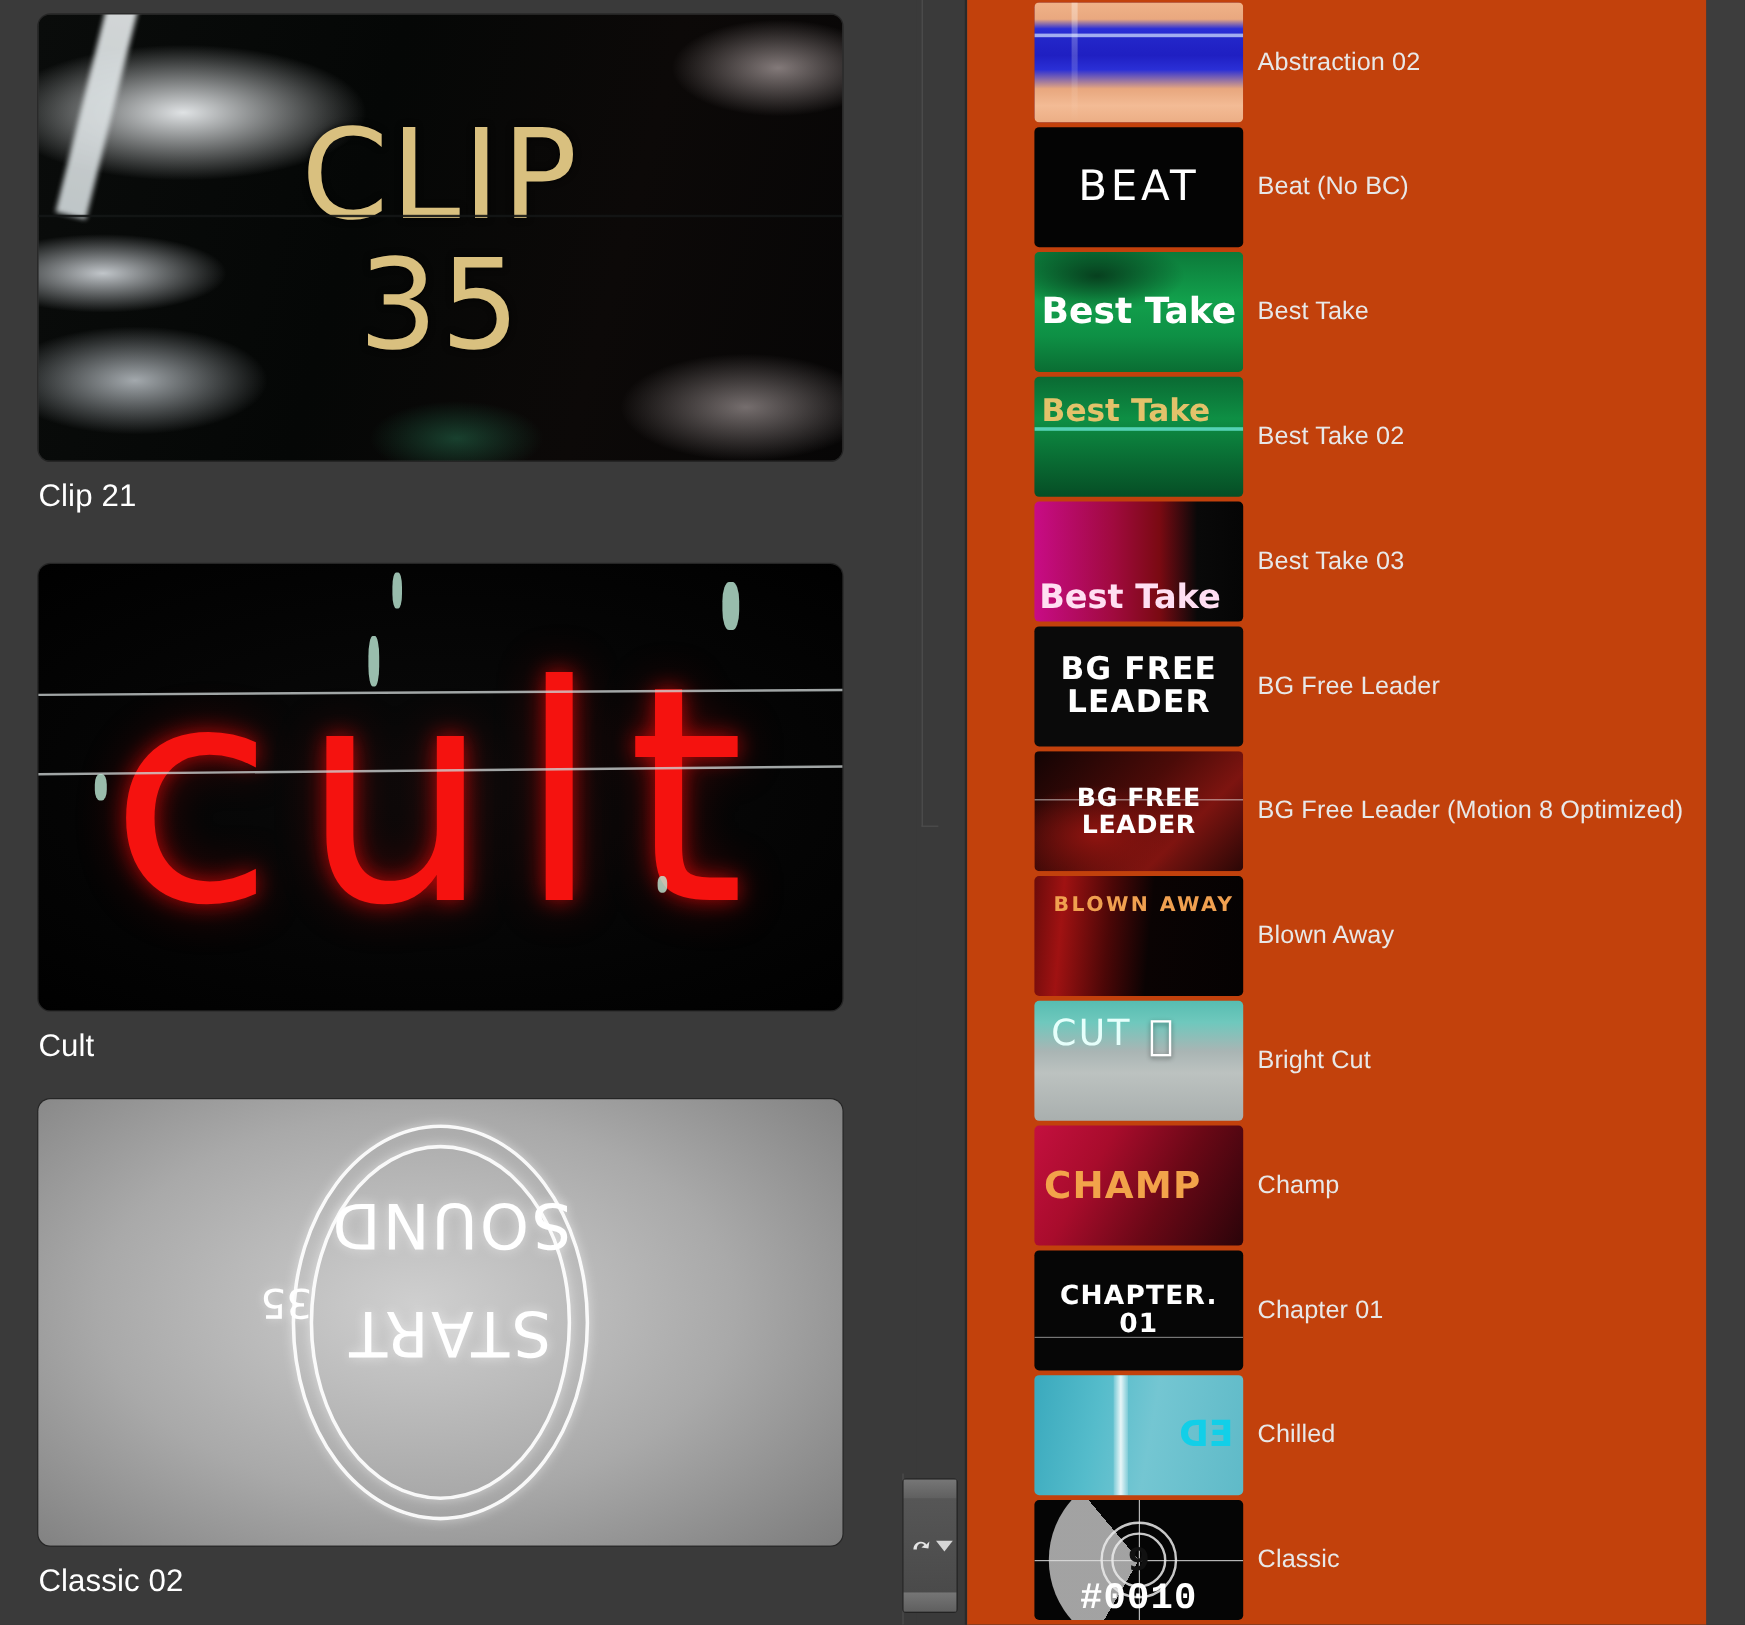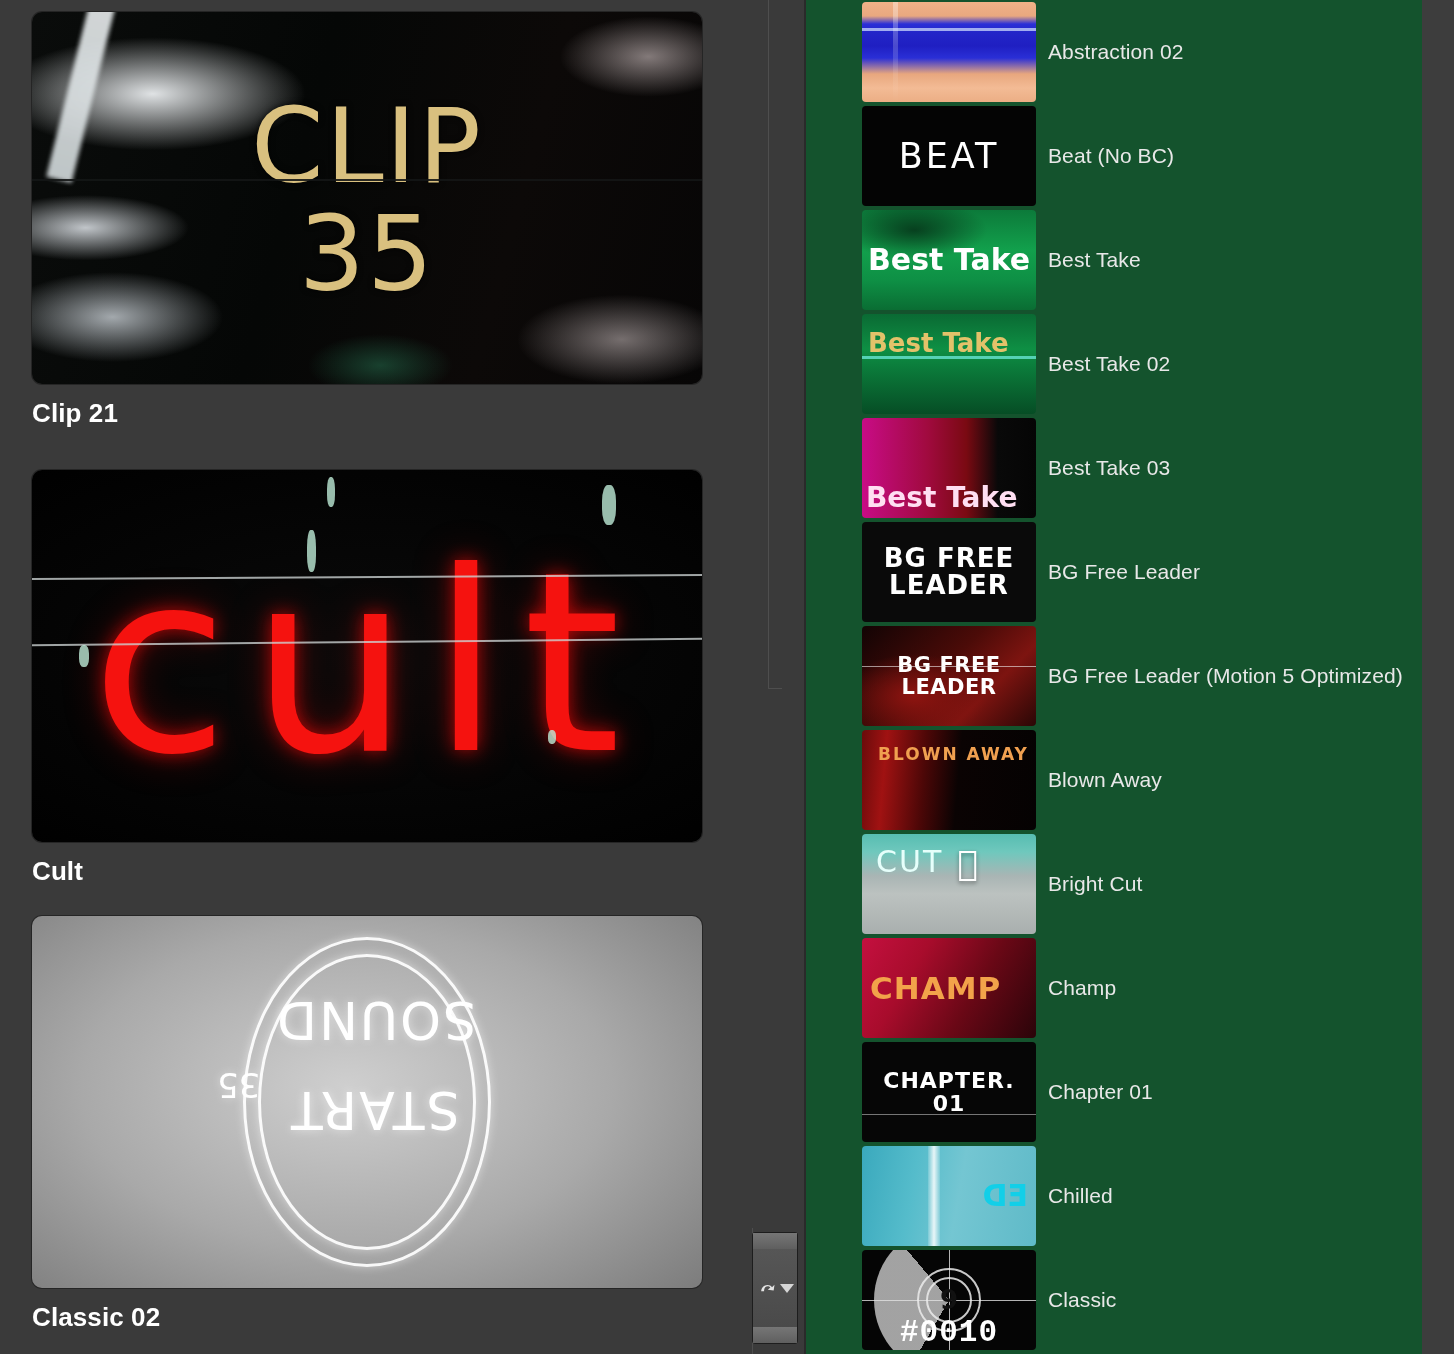--- a/index.html
+++ b/index.html
@@ -28,21 +28,20 @@
     background: #000;
     box-shadow: 0 0 0 1px rgba(0,0,0,0.35);
   }
   .asset-label {
     margin-top: 14px;
     color: #ffffff;
     font-size: 26px;
     letter-spacing: 0.1px;
     line-height: 30px;
     white-space: nowrap;
-    font-weight: bold;
   }
 
   
   .thumb-clip21 {
     background:
       radial-gradient(ellipse 60% 40% at 18% 22%, rgba(235,238,240,0.95) 0%, rgba(235,238,240,0) 38%),
       radial-gradient(ellipse 28% 16% at 8% 58%, rgba(225,230,235,0.85) 0%, rgba(225,230,235,0) 55%),
       radial-gradient(ellipse 30% 22% at 12% 82%, rgba(215,222,228,0.75) 0%, rgba(215,222,228,0) 55%),
       radial-gradient(ellipse 22% 18% at 92% 12%, rgba(230,215,215,0.55) 0%, rgba(230,215,215,0) 60%),
       radial-gradient(ellipse 26% 20% at 88% 88%, rgba(225,212,212,0.5) 0%, rgba(225,212,212,0) 60%),
@@ -173,21 +172,21 @@
     width: 0; height: 0;
     border-left: 7px solid transparent;
     border-right: 7px solid transparent;
     border-top: 9px solid #d6d6d6;
   }
 
   
   .right-pane {
     position: absolute; left: 806px; top: 0;
     width: 616px; height: 1354px;
-    background: #14532d;
+    background: #c2410c;
   }
   .right-rail {
     position: absolute; left: 1422px; top: 0;
     width: 32px; height: 1354px;
     background: #3d3d3d;
   }
 
   .list {
     position: absolute; left: 56px; top: 0;
     width: 560px;
@@ -477,21 +476,21 @@
         <div class="row-thumb t-bgfree">
           <div class="tl">BG FREE LEADER</div>
         </div>
         <div class="row-label">BG Free Leader</div>
       </div>
 
       <div class="list-row">
         <div class="row-thumb t-bgfree2">
           <div class="tl">BG FREE LEADER</div>
         </div>
-        <div class="row-label">BG Free Leader (Motion 5 Optimized)</div>
+        <div class="row-label">BG Free Leader (Motion 8 Optimized)</div>
       </div>
 
       <div class="list-row">
         <div class="row-thumb t-blown">
           <div class="tl">BLOWN AWAY</div>
         </div>
         <div class="row-label">Blown Away</div>
       </div>
 
       <div class="list-row">

